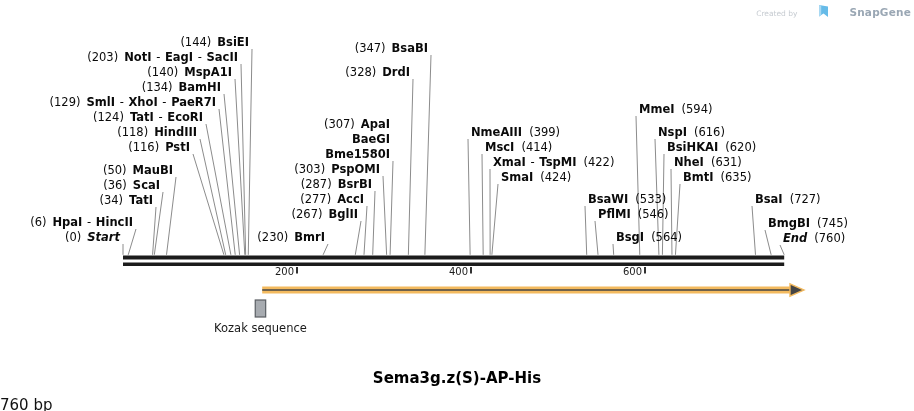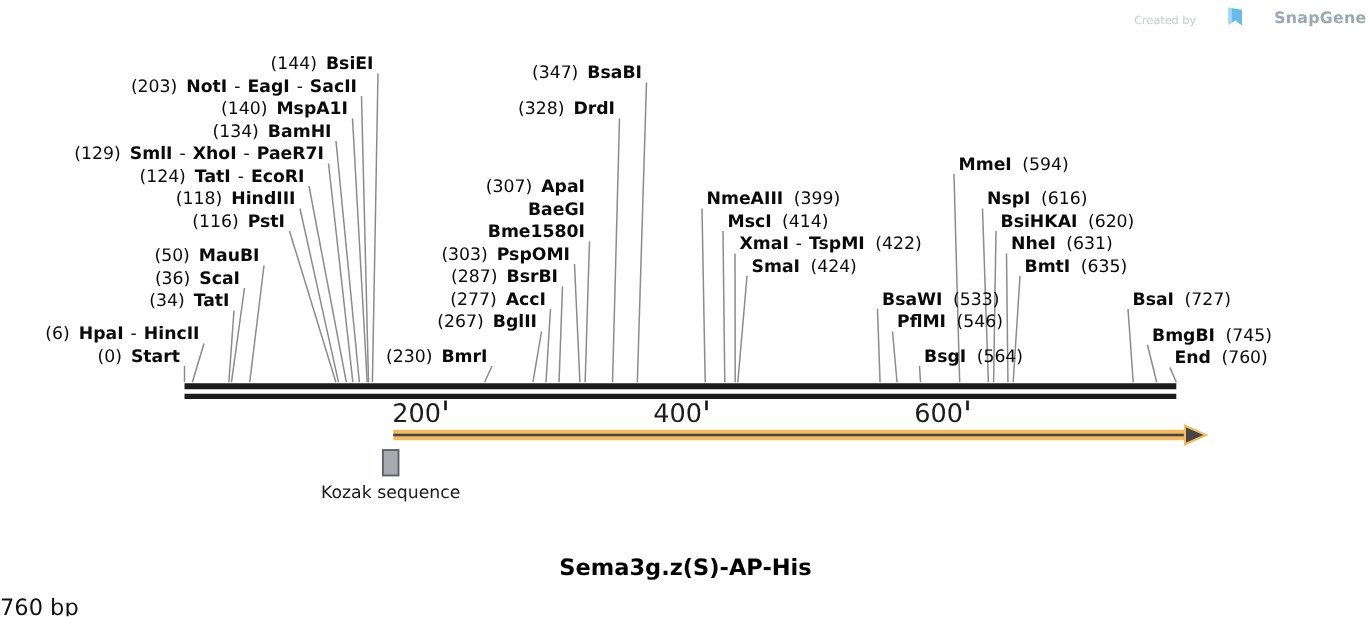--- a/index.html
+++ b/index.html
@@ -10,24 +10,24 @@
   .wm-created{font-size:7.5px;color:#c6cbd1;}
   .wm-brand{font-size:10.5px;color:#9aa7b4;font-weight:600;letter-spacing:.2px;}
   
   .site-label{position:absolute;white-space:nowrap;font-size:11.5px;color:#0a0a0a;line-height:13px;}
   .site-label.left{text-align:right;}
   .site-label .nm{font-weight:bold;}
   .site-label .sep{font-weight:normal;padding:0 1px;}
   .site-label .ps{font-weight:normal;}
   .site-label.left .ps{margin-right:6px;}
   .site-label.right .ps{margin-left:7px;}
-  .site-label.boundary .nm{margin-top:40px;}
+  .site-label.boundary .nm{font-style:italic;margin-top:40px;}
   .stackline{line-height:15px;}
   
-  .ruler-num{position:absolute;font-size:17px;color:#1c1c1c;transform:translateX(-100%);}
+  .ruler-num{position:absolute;font-size:10px;color:#1c1c1c;transform:translateX(-100%);}
   
   .kozak-label{position:absolute;top:321px;font-size:11.5px;color:#1a1a1a;transform:translateX(-50%);}
   
   .map-title{position:absolute;left:0;right:0;top:369px;text-align:center;
              font-size:15px;font-weight:bold;color:#000;}
   .map-subtitle{position:absolute;left:0;right:0;top:396px;text-align:left;
              font-size:15px;color:#111;}
   svg.map-svg{position:absolute;left:0;top:0;}
 </style>
 </head>

